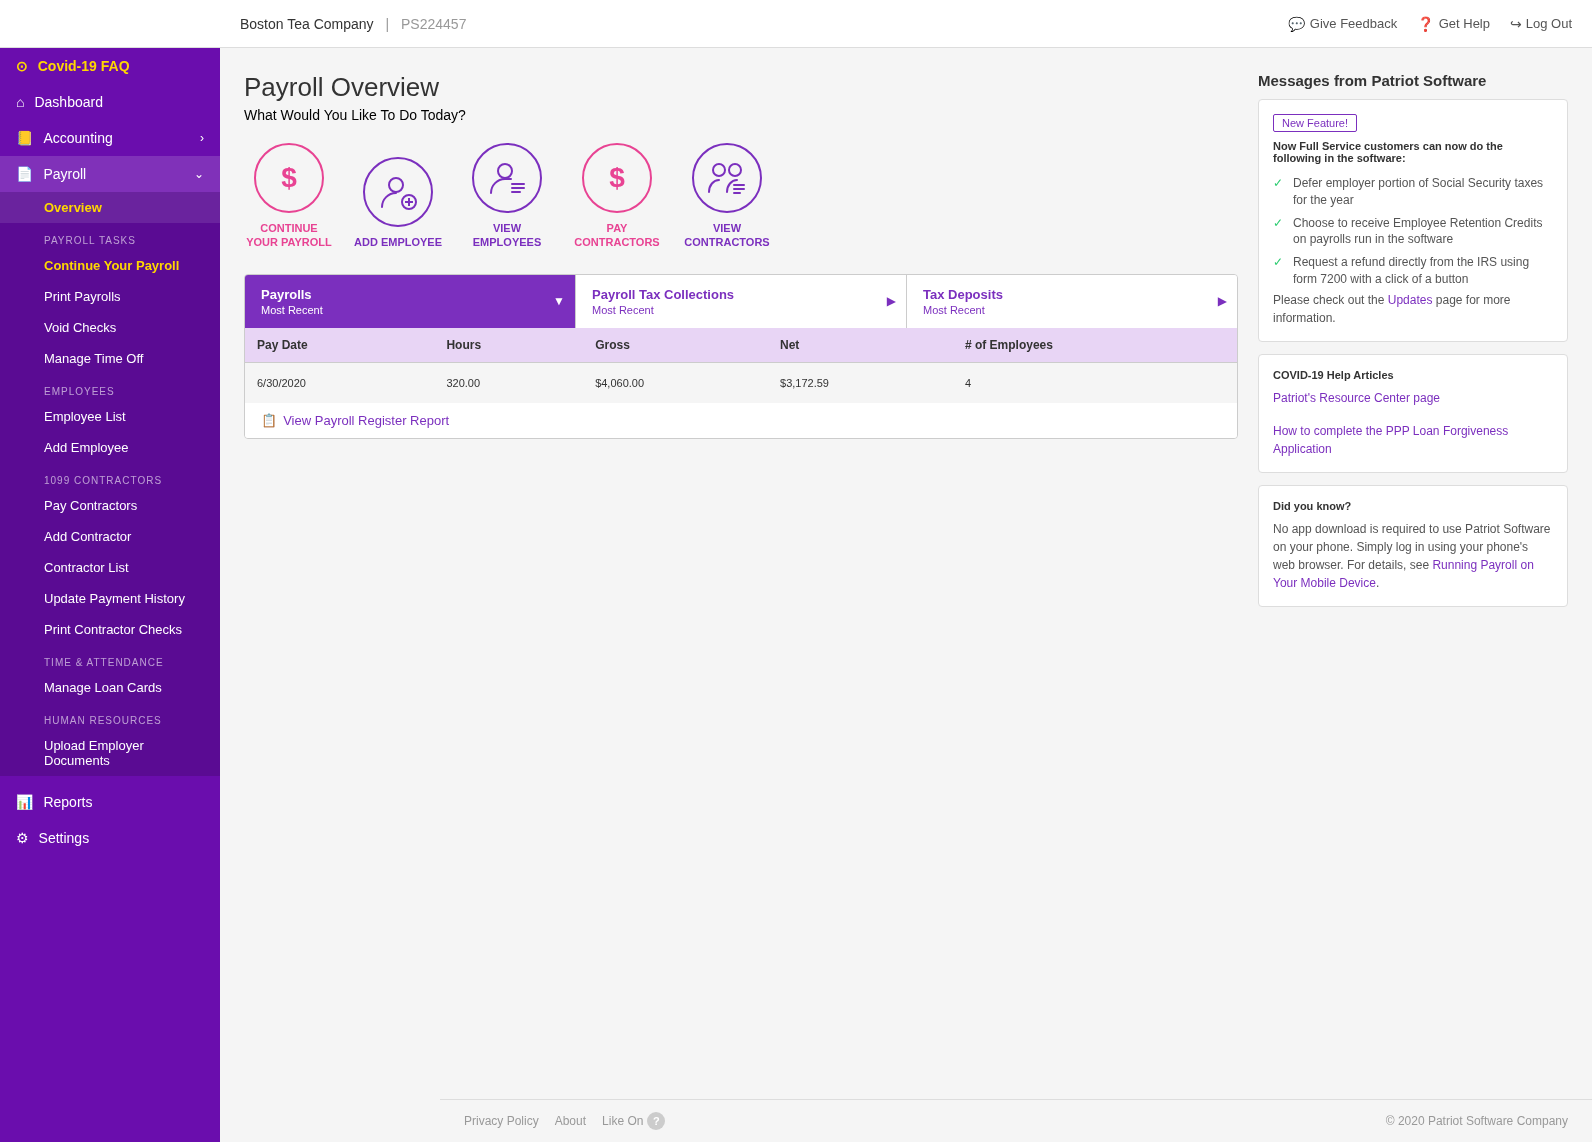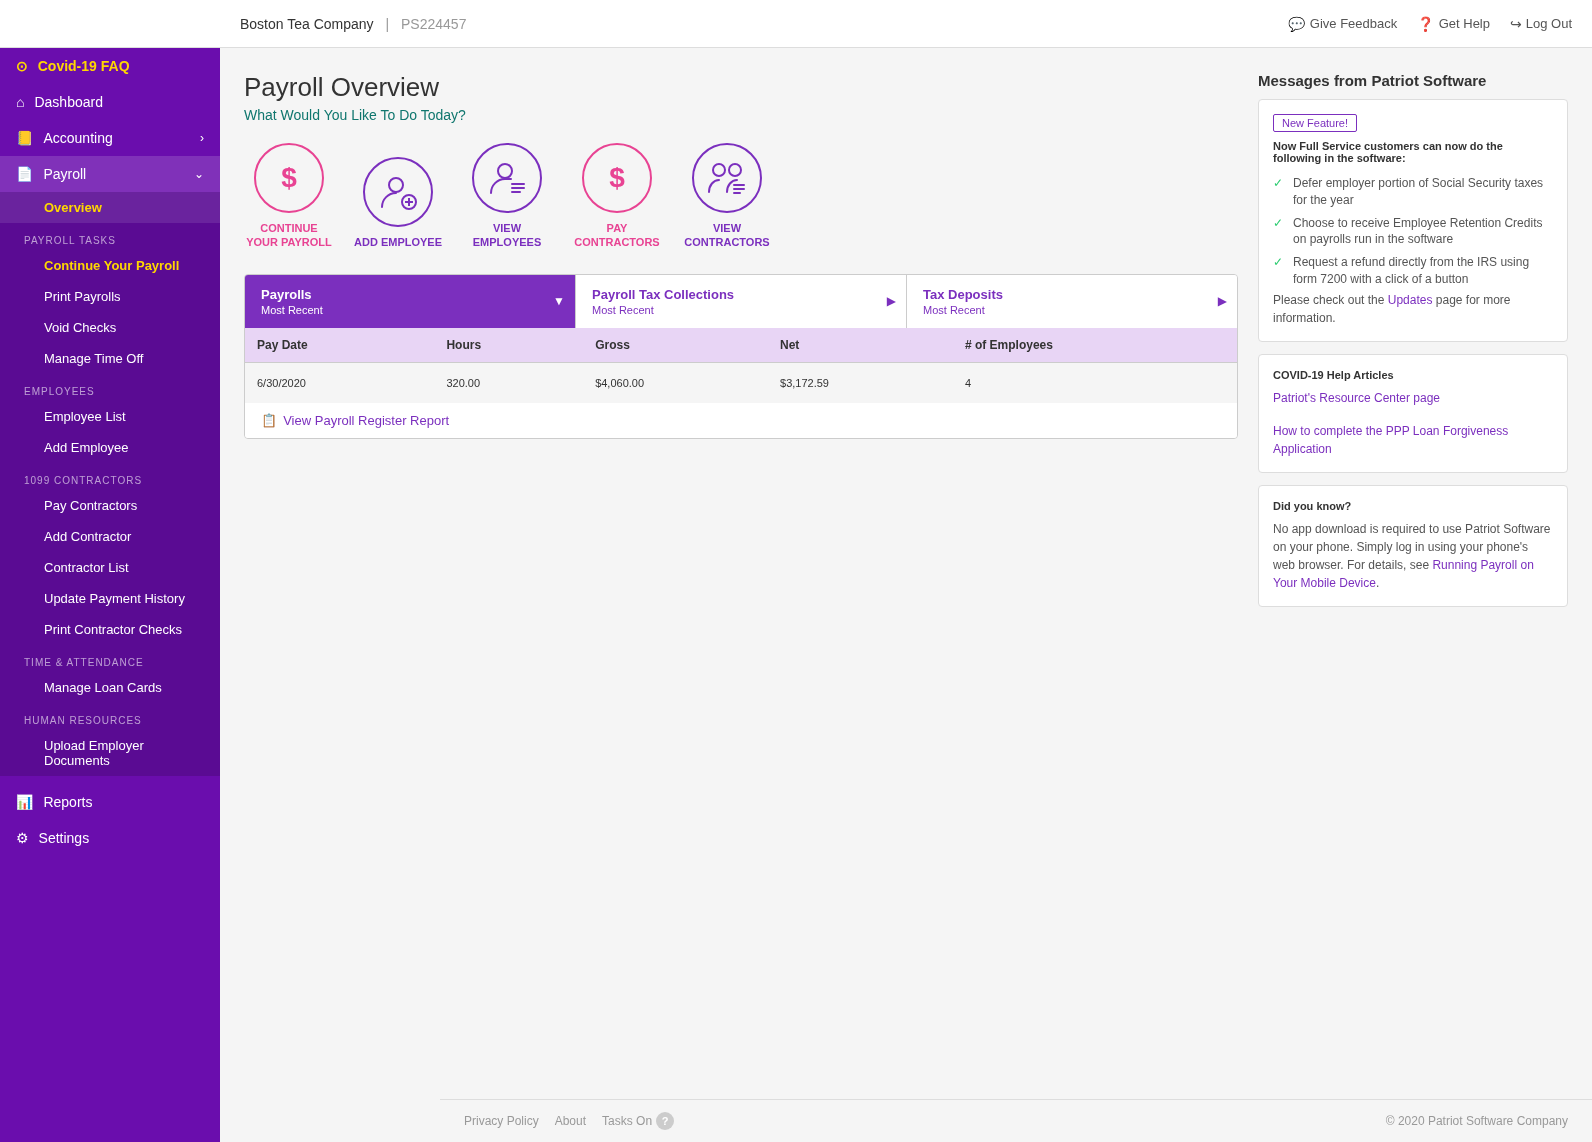--- a/index.html
+++ b/index.html
@@ -75,21 +75,21 @@
       display: block;
       padding: 8px 16px 8px 44px;
       color: #fff;
       text-decoration: none;
       font-size: 13px;
       cursor: pointer;
     }
     .sidebar-sub-item.active { font-weight: bold; color: #FFD700; background: rgba(255,255,255,0.1); }
 
     .sidebar-section-label {
-      padding: 12px 16px 4px 24px;
+      padding: 12px 16px 4px 44px;
       font-size: 10px;
       text-transform: uppercase;
       color: rgba(255,255,255,0.6);
       letter-spacing: 1px;
     }
 
     
     .main-content {
       margin-left: 220px;
       flex: 1;
@@ -99,21 +99,21 @@
     .content-area {
       display: flex;
       gap: 20px;
       padding: 24px 24px 0 24px;
       flex: 1;
     }
 
     
     .left-panel { flex: 1; }
     .page-title { font-size: 26px; font-weight: normal; color: #333; margin-bottom: 4px; }
-    .page-subtitle { font-size: 14px; color: #0f766e; margin-bottom: 20px; }
+    .page-subtitle { font-size: 14px; color: #000000; margin-bottom: 20px; }
 
     
     .quick-actions { display: flex; gap: 20px; margin-bottom: 24px; align-items: flex-end; }
     .quick-action {
       display: flex;
       flex-direction: column;
       align-items: center;
       cursor: pointer;
       text-align: center;
       gap: 8px;
@@ -506,19 +506,19 @@
           <h4>Did you know?</h4>
           <p>No app download is required to use Patriot Software on your phone. Simply log in using your phone's web browser. For details, see <a href="#">Running Payroll on Your Mobile Device</a>.</p>
         </div>
       </div>
     </div>
 
     <footer class="footer">
       <a href="#">Privacy Policy</a>
       <a href="#">About</a>
       <button class="hints-btn">
-        <span>Tasks On</span>
+        <span>Like On</span>
         <span class="hint-circle">?</span>
       </button>
       <span class="footer-right">© 2020 Patriot Software Company</span>
     </footer>
   </div>
 </div>
 
 </body></html>

